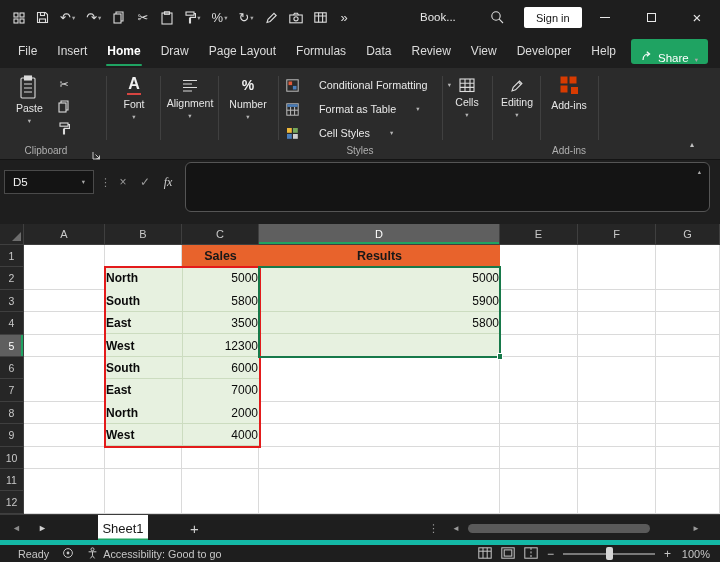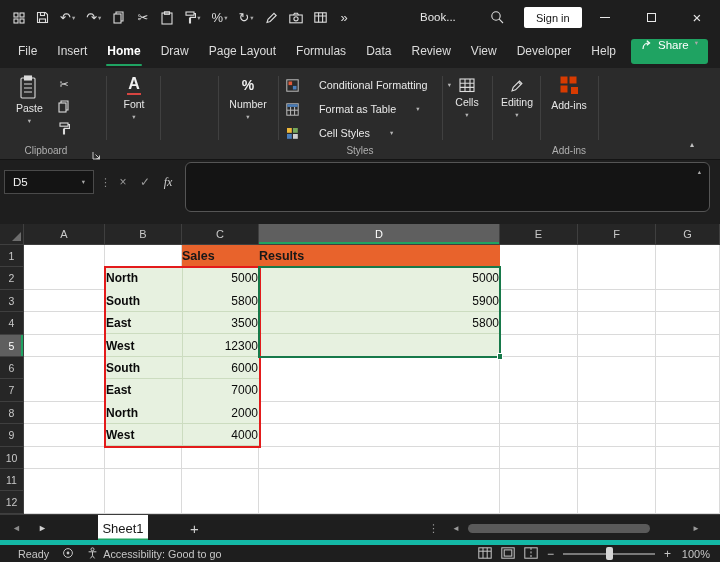--- a/index.html
+++ b/index.html
@@ -20,21 +20,21 @@
   .wincontrols{position:absolute;right:0;top:0;display:flex}
   .wc{width:46px;height:35px;display:flex;align-items:center;justify-content:center;color:#e8e8e8;font-size:13px}
   .wc .minline{width:10px;height:1px;background:#e8e8e8}
   .wc .maxbox{width:9px;height:9px;border:1px solid #e8e8e8}
 
   
   #menubar{position:absolute;top:35px;left:0;width:100%;height:33px;display:flex;align-items:center;padding-left:8px;background:#1e1e1e}
   .mi{padding:0 10px;font-size:12px;color:#dcdcdc;height:33px;line-height:33px;position:relative;white-space:nowrap}
   .mi.active{color:#fff;font-weight:bold}
   .mi.active::after{content:"";position:absolute;left:9px;right:9px;bottom:2px;height:2.5px;background:#1fa362;border-radius:2px}
-  .share-btn{position:absolute;right:12px;top:4px;height:25px;background:#1fa362;border-radius:3px;display:flex;align-items:flex-start;gap:5px;padding:0 10px;font-size:11.5px;color:#fff}
+  .share-btn{position:absolute;right:12px;top:4px;height:25px;background:#1fa362;border-radius:3px;display:flex;align-items:flex-end;gap:5px;padding:0 10px;font-size:11.5px;color:#fff}
 
   
   #ribbon{position:absolute;top:68px;left:0;width:100%;height:92px;background:#2b2b2b;border-bottom:1px solid #141414}
   .rb-sep{position:absolute;top:8px;height:64px;width:1px;background:#404040}
   .bigbtn{position:absolute;top:7px;display:flex;flex-direction:column;align-items:center;gap:3px}
   .bigbtn .lbl{font-size:10.5px;color:#e6e6e6;white-space:nowrap}
   .rb-chev{font-size:6.5px;color:#b5b5b5}
   .grp-lbl{position:absolute;top:77px;font-size:10px;color:#b0b0b0;text-align:center;white-space:nowrap}
   .smcol{position:absolute;left:56px;top:9px;display:flex;flex-direction:column;gap:7px;align-items:center}
   .smi{display:flex;align-items:center;justify-content:center;width:16px;height:15px;color:#dcdcdc;font-size:11px}
@@ -71,21 +71,21 @@
       linear-gradient(#dadada,#dadada),linear-gradient(#dadada,#dadada),linear-gradient(#dadada,#dadada),
       linear-gradient(#dadada,#dadada);
     background-size:auto,1px 100%,1px 100%,1px 100%,1px 100%,1px 100%,1px 100%,1px 100%;
     background-position:0 0,80px 0,157px 0,234px 0,475px 0,553px 0,631px 0,695px 0;
     background-repeat:repeat,no-repeat,no-repeat,no-repeat,no-repeat,no-repeat,no-repeat,no-repeat}
   .fillbc{position:absolute;left:81px;top:22.4px;width:154px;height:179.2px;background-color:#e7f1e0;
     background-image:repeating-linear-gradient(to bottom,transparent 0,transparent 21.6px,#ccdcc0 21.6px,#ccdcc0 22.4px),linear-gradient(#ccdcc0,#ccdcc0);
     background-size:auto,1px 100%;background-position:0 0,76.5px 0;background-repeat:repeat,no-repeat}
   .filld{position:absolute;left:235px;top:22.4px;width:241px;height:89.6px;background-color:#e7f1e0;
     background-image:repeating-linear-gradient(to bottom,transparent 0,transparent 21.6px,#ccdcc0 21.6px,#ccdcc0 22.4px)}
-  .hdrcell{position:absolute;top:0;height:22.4px;background:#e8632c;color:#181818;font-weight:bold;font-size:12.5px;line-height:22.4px;text-align:left}
+  .hdrcell{position:absolute;top:0;height:22.4px;background:#e8632c;color:#181818;font-weight:bold;font-size:12.5px;line-height:22.4px;text-align:center}
   .cellt{position:absolute;height:22.4px;line-height:22.4px;font-size:12px;color:#0a0a0a;padding:0 1px;white-space:nowrap}
   .reg{left:81px;width:77px;font-weight:bold}
   .sal{left:158px;width:77px;text-align:right}
   .res{left:235px;width:241px;text-align:right}
   .redbox{position:absolute;left:80px;top:21.2px;width:156.5px;height:181.5px;border:2.5px solid #e31b1b;pointer-events:none}
   .selbox{position:absolute;left:233.5px;top:21.4px;width:243.5px;height:91.5px;border:2px solid #17794a;pointer-events:none}
   .handle{position:absolute;right:-4px;bottom:-4px;width:6.5px;height:6.5px;background:#17794a;border:1px solid #fff}
 
   
   #tabbar{position:absolute;top:514px;left:0;width:100%;height:26px;background:#1e1e1e;border-top:1px solid #3c3c3c}
@@ -262,20 +262,27 @@
     </span>
     <div class="rb-sep" style="left:106px"></div>
 
     <div class="bigbtn" style="left:112px;width:44px">
       <span class="fontA">A</span>
       <span class="lbl">Font</span>
       <span class="rb-chev">▾</span>
     </div>
     <div class="rb-sep" style="left:160px"></div>
 
+    <div class="bigbtn" style="left:164px;width:52px">
+      <svg class="ic" width="16" height="16" style="margin-top:3px">
+          <path d="M1 2.5h14M1 6h9M1 9.5h14M1 13h9"></path>
+        </svg>
+      <span class="lbl">Alignment</span>
+      <span class="rb-chev">▾</span>
+    </div>
     <div class="rb-sep" style="left:218px"></div>
 
     <div class="bigbtn" style="left:222px;width:52px">
       <span class="pctI">%</span>
       <span class="lbl">Number</span>
       <span class="rb-chev">▾</span>
     </div>
     <div class="rb-sep" style="left:278px"></div>
 
     <div class="styles-row" style="left:286px;top:9px">

